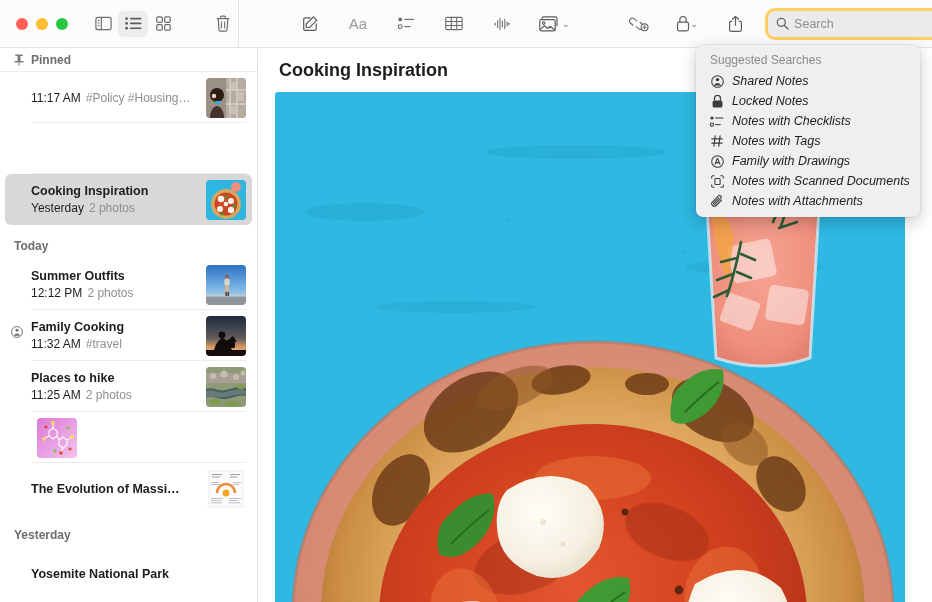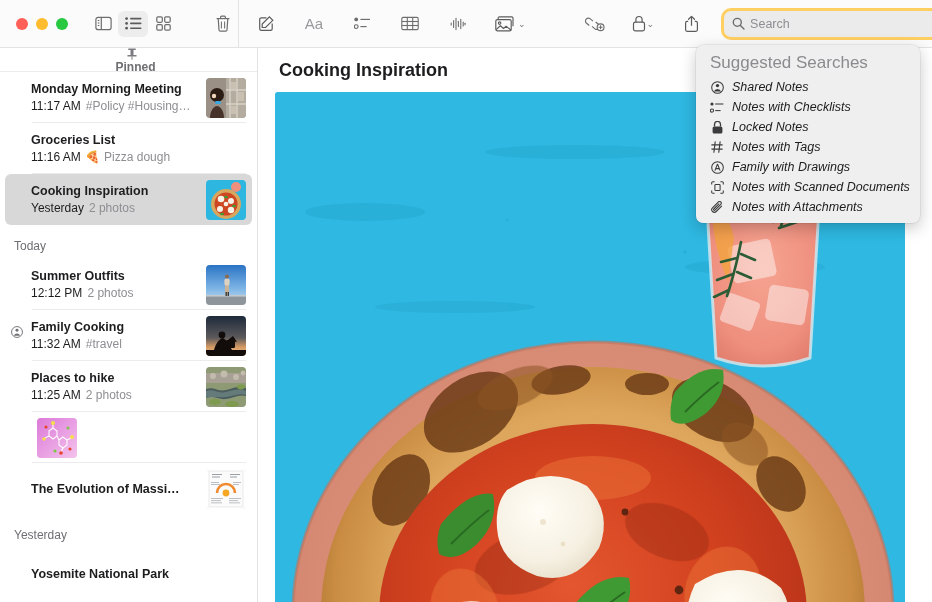--- a/index.html
+++ b/index.html
@@ -17,20 +17,21 @@
   }
 
   
   .toolbar {
     position: absolute; top: 0; left: 0;
     width: 932px; height: 48px;
     display: flex; align-items: center;
     background: #fbfbfb;
     border-bottom: 1px solid #e3e3e3;
     z-index: 5;
+    gap: 44px;
   }
   .toolbar-left {
     width: 258px; height: 100%;
     display: flex; align-items: center;
     padding-left: 16px;
     background: #fbfbfb;
     border-right: 1px solid #e3e3e3;
   }
   .traffic-lights { display: flex; gap: 8px; margin-right: 20px; }
   .tl { width: 12px; height: 12px; border-radius: 50%; }
@@ -83,21 +84,21 @@
     position: absolute;
     top: 45px; left: 696px;
     width: 224px;
     background: #efefef;
     border-radius: 7px;
     box-shadow: 0 5px 16px rgba(0,0,0,0.22), 0 0 0 0.5px rgba(0,0,0,0.10);
     padding: 5px 0 6px 0;
     z-index: 20;
   }
   .suggest-header {
-    font-size: 17px; color: #8b8b8f;
+    font-size: 12px; color: #8b8b8f;
     padding: 3px 10px 4px 14px;
   }
   .sitem {
     display: flex; align-items: center;
     height: 20px;
     padding: 0 10px 0 12px;
     font-size: 12.5px; color: #1d1d1f; font-style: italic;
   }
   .sitem .ic {
     width: 18px; height: 16px;
@@ -113,27 +114,26 @@
     background: #ffffff;
     border-right: 1px solid #e3e3e3;
     overflow: hidden;
   }
   .sec-pinned {
     height: 24px;
     display: flex; align-items: center;
     padding-left: 14px;
     border-bottom: 1px solid #ececec;
     background: #fff;
-    flex-direction: column;
   }
   .sec-pinned .pin-ic { margin-right: 7px; display:flex; color:#7c7c80; }
   .sec-pinned span { font-size: 12px; color: #6e6e73; font-weight: 600; }
 
   .sec-label {
-    font-size: 12px; color: #6e6e73; font-weight: 400;
+    font-size: 12px; color: #6e6e73; font-weight: 700;
     padding: 14px 0 6px 14px;
   }
 
   .note-row {
     position: relative;
     height: 51px;
     margin: 0 5px;
     padding: 0 6px 0 26px;
     display: flex; align-items: center;
     border-radius: 6px;
@@ -368,21 +368,20 @@
           <rect x="4.5" y="8.5" width="1" height="3.2"></rect>
         </svg>
       </span>
       <span>Pinned</span>
     </div>
 
     <div id="pinned-list">
         <div class="note-row">
           <div class="sep"></div>
           <div class="note-text">
-            <div class="note-title">Monday Morning Meeting</div>
             <div class="note-meta">
               <span class="note-time">11:17 AM</span>
               <span class="note-sub">#Policy #Housing…</span>
             </div>
           </div>
           <div class="thumb">
             <svg viewBox="0 0 40 40">
               <rect width="40" height="40" fill="#9a9086"></rect>
               <g fill="#b5aca0">
                 <rect x="20" y="0" width="20" height="40"></rect>
@@ -397,27 +396,20 @@
               </g>
               <circle cx="11" cy="17" r="7" fill="#2b1d14"></circle>
               <path d="M4 40c0-7 3.5-12 7-12s7 5 7 12z" fill="#47332a"></path>
               <circle cx="8" cy="18" r="2.2" fill="#f0d6bd"></circle>
               <rect x="9" y="23" width="6" height="3" rx="1.5" fill="#3aa8e0"></rect>
             </svg>
           </div>
         </div>
         <div class="note-row">
           <div class="sep"></div>
-          <div class="note-text">
-            <div class="note-title">Groceries List</div>
-            <div class="note-meta">
-              <span class="note-time">11:16 AM</span>
-              <span class="note-sub">🍕 Pizza dough</span>
-            </div>
-          </div>
         </div>
         <div class="note-row selected nosep">
           <div class="note-text">
             <div class="note-title">Cooking Inspiration</div>
             <div class="note-meta">
               <span class="note-time">Yesterday</span>
               <span class="note-sub">2 photos</span>
             </div>
           </div>
           <div class="thumb">
@@ -755,37 +747,37 @@
             <svg width="13" height="13" viewBox="0 0 13 13" fill="none" stroke="#3b3b3d" stroke-width="1.05">
               <circle cx="6.5" cy="6.5" r="5.8"></circle>
               <circle cx="6.5" cy="4.6" r="1.7" fill="#3b3b3d" stroke="none"></circle>
               <path d="M2.9 10.6a3.8 3.8 0 0 1 7.2 0" fill="#3b3b3d" stroke="none"></path>
             </svg>
           </span>
           <span>Shared Notes</span>
         </div>
         <div class="sitem">
           <span class="ic">
+            <svg width="11" height="13" viewBox="0 0 11 13" fill="#3b3b3d">
+              <rect x="0.6" y="5.4" width="9.8" height="7.2" rx="1.5"></rect>
+              <path d="M2.5 5.4V3.4a3 3 0 0 1 6 0v2" fill="none" stroke="#3b3b3d" stroke-width="1.3"></path>
+            </svg>
+          </span>
+          <span>Locked Notes</span>
+        </div>
+        <div class="sitem">
+          <span class="ic">
             <svg width="14" height="11" viewBox="0 0 14 11" fill="none" stroke="#3b3b3d" stroke-width="1.05">
               <circle cx="2" cy="2" r="1.6" fill="#3b3b3d" stroke="none"></circle>
               <line x1="5.2" y1="2" x2="13.4" y2="2"></line>
               <circle cx="2" cy="8.6" r="1.6"></circle>
               <line x1="5.2" y1="8.6" x2="10.6" y2="8.6"></line>
             </svg>
           </span>
           <span>Notes with Checklists</span>
-        </div>
-        <div class="sitem">
-          <span class="ic">
-            <svg width="11" height="13" viewBox="0 0 11 13" fill="#3b3b3d">
-              <rect x="0.6" y="5.4" width="9.8" height="7.2" rx="1.5"></rect>
-              <path d="M2.5 5.4V3.4a3 3 0 0 1 6 0v2" fill="none" stroke="#3b3b3d" stroke-width="1.3"></path>
-            </svg>
-          </span>
-          <span>Locked Notes</span>
         </div>
         <div class="sitem">
           <span class="ic">
             <svg width="12" height="12" viewBox="0 0 12 12" stroke="#3b3b3d" stroke-width="1.15" fill="none" stroke-linecap="round">
               <line x1="4.2" y1="0.8" x2="2.9" y2="11.2"></line>
               <line x1="9.1" y1="0.8" x2="7.8" y2="11.2"></line>
               <line x1="0.8" y1="3.9" x2="11.2" y2="3.9"></line>
               <line x1="0.8" y1="8.1" x2="11.2" y2="8.1"></line>
             </svg>
           </span>

